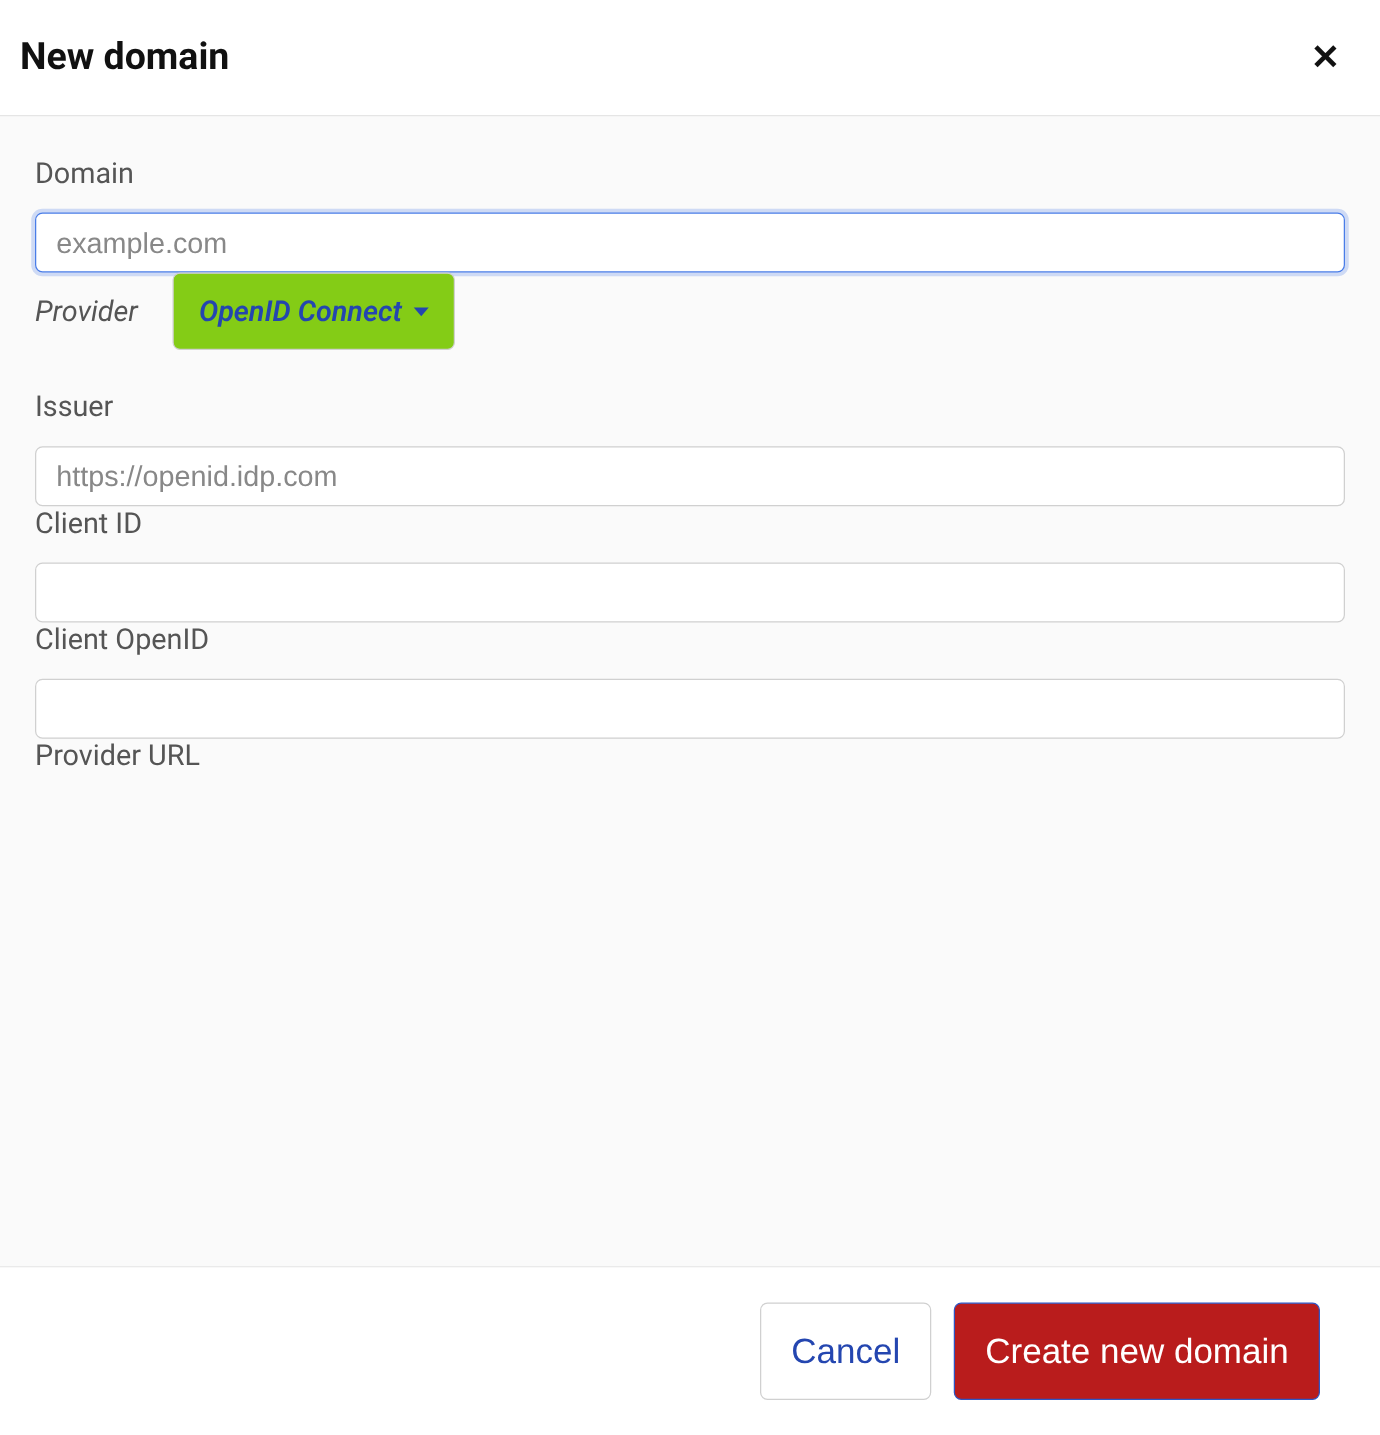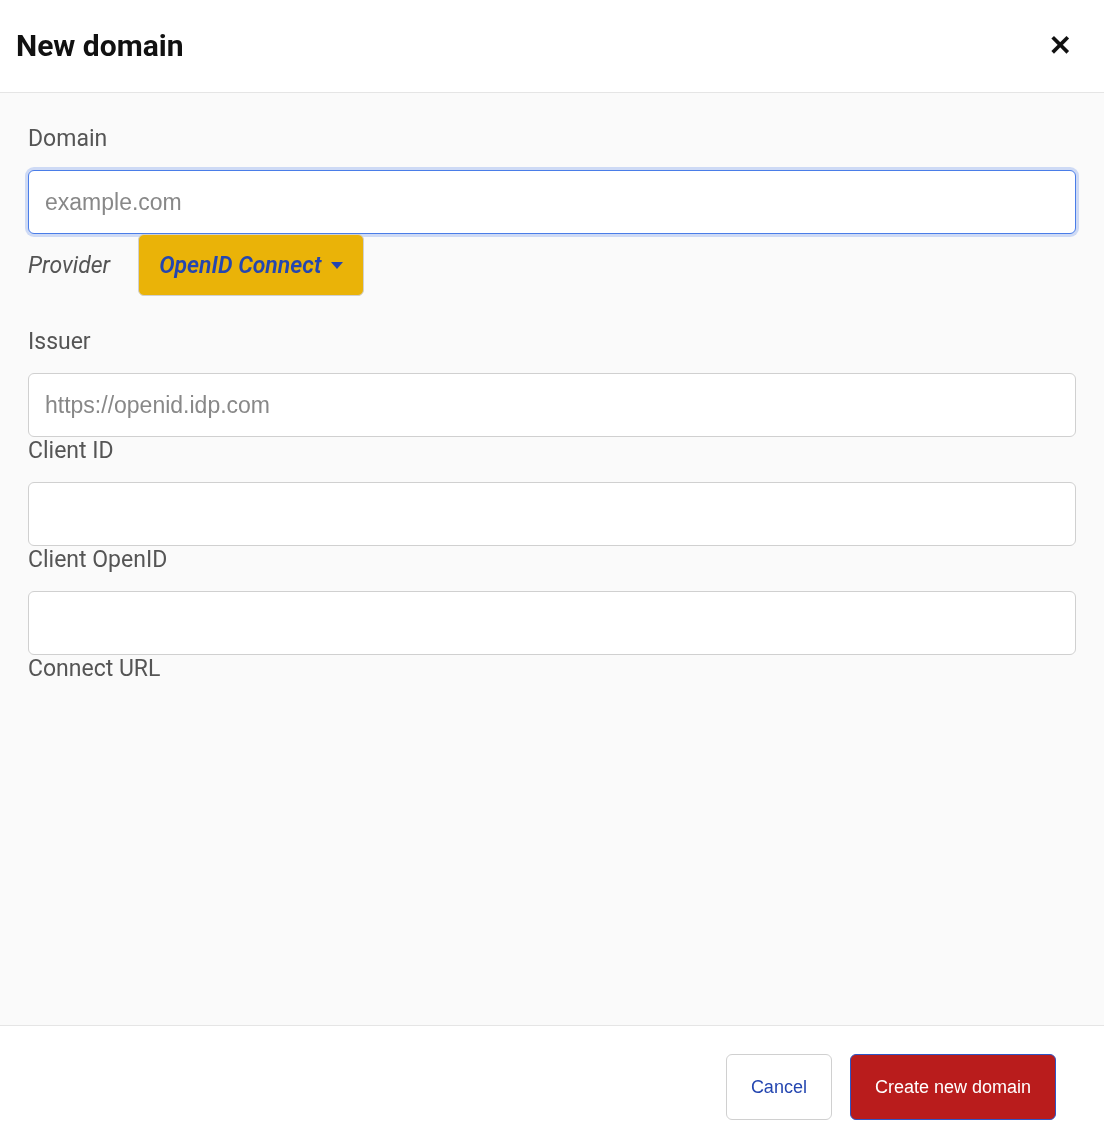--- a/index.html
+++ b/index.html
@@ -45,21 +45,21 @@
     .field-group {
     }
     .field-label {
       font-size: 23px;
       color: #555555;
       margin-bottom: 18px;
       display: block;
     }
     .text-input {
       width: 100%;
-      height: 64px;
+      height: 48px;
       font-size: 23px;
       color: #333333;
       background: #ffffff;
       border: 1px solid #d0d0d0;
       border-radius: 6px;
       padding: 0 16px;
       outline: none;
     }
     .text-input::placeholder {
       color: #888888;
@@ -83,21 +83,21 @@
     .provider-label {
       font-size: 23px;
       color: #555555;
     }
     .dropdown {
       display: inline-flex;
       align-items: center;
       gap: 10px;
       height: 62px;
       padding: 0 20px;
-      background: #eab308;
+      background: #84cc16;
       border: 1px solid #d0d0d0;
       border-radius: 6px;
       cursor: pointer;
     }
     .dropdown-label {
       font-size: 23px;
       font-weight: 600;
       color: #2446b0;
     }
     .dropdown-caret {
@@ -109,23 +109,23 @@
     }
     .modal-footer {
       display: flex;
       justify-content: flex-end;
       align-items: center;
       gap: 18px;
       padding: 28px 48px 28px 28px;
       background: #ffffff;
     }
     .btn {
-      height: 66px;
+      height: 78px;
       padding: 0 24px;
-      font-size: 18px;
+      font-size: 28px;
       font-weight: 500;
       border-radius: 6px;
       cursor: pointer;
       display: inline-flex;
       align-items: center;
       justify-content: center;
     }
     .btn-cancel {
       background: #ffffff;
       color: #2446b0;
@@ -169,21 +169,21 @@
     <label class="field-label">Client ID</label>
     <input type="text" class="text-input" value="" style="">
   </div>
 
   <div class="field-group">
     <label class="field-label">Client OpenID</label>
     <input type="text" class="text-input" value="" style="">
   </div>
 
   <div class="field-group" style="margin-bottom:0">
-    <label class="field-label">Connect URL</label>
+    <label class="field-label">Provider URL</label>
   </div>
 
 </div>
 
 <div class="modal-footer">
   <button class="btn btn-cancel">Cancel</button>
   <button class="btn btn-primary">Create new domain</button>
 </div>
 
 </body></html>

